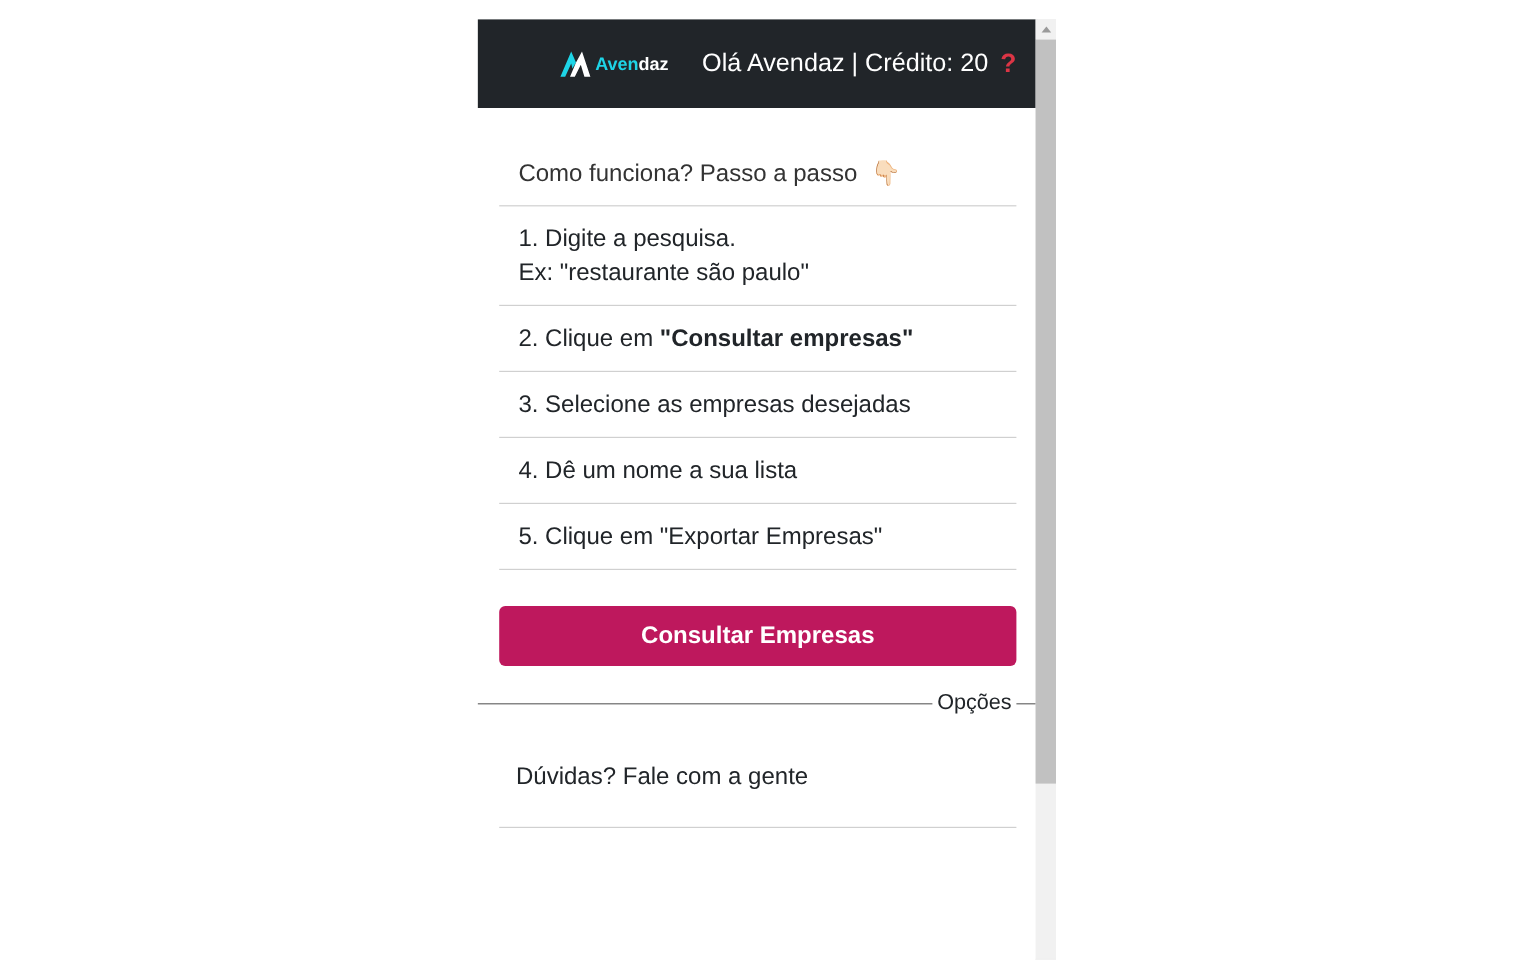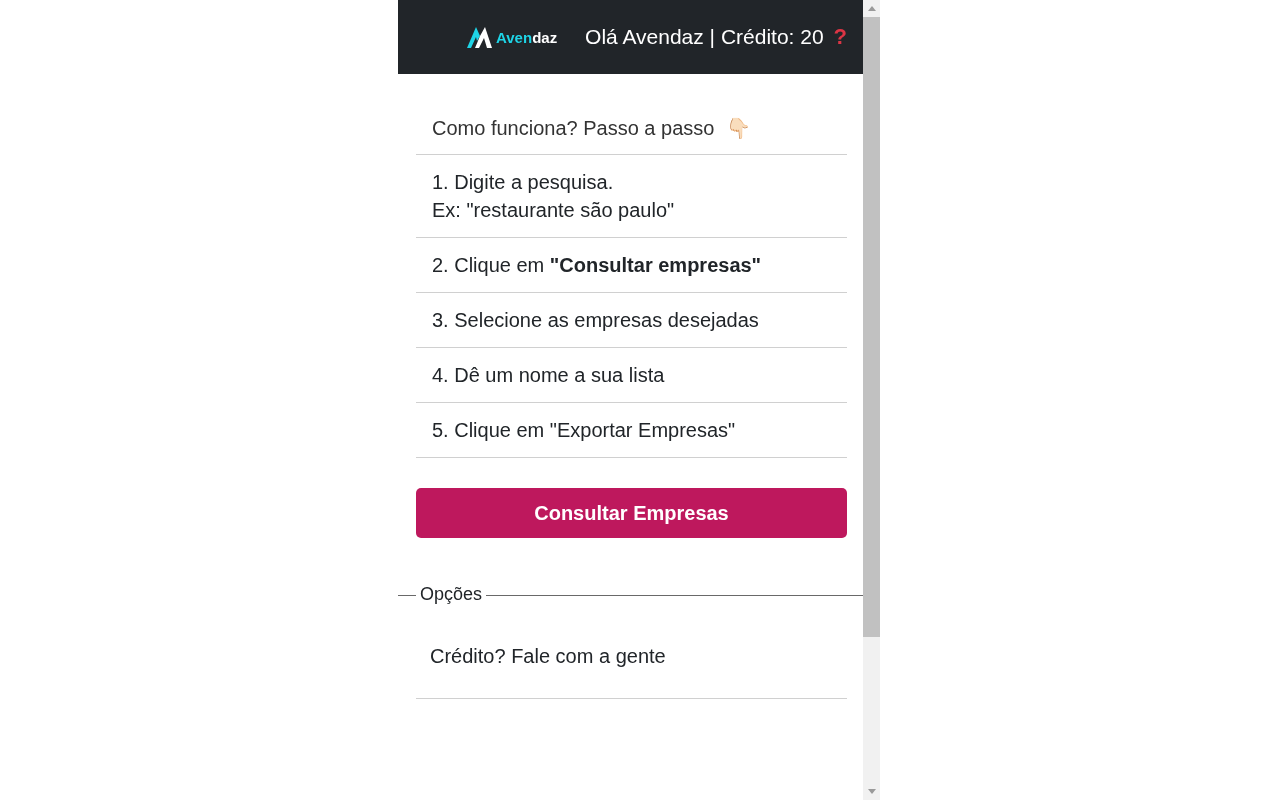--- a/index.html
+++ b/index.html
@@ -1,18 +1,18 @@
 <!DOCTYPE html>
 <html><head>
   <meta charset="utf-8">
   <style>
     * { margin:0; padding:0; box-sizing:border-box; }
     html,body{ width:1280px; height:800px; background:#fff; font-family:"Segoe UI",Tahoma,Geneva,Verdana,sans-serif; }
     .stage{ position:relative; width:1280px; height:800px; background:#fff; overflow:hidden;}
-    .panel-wrap{ position:absolute; left:398px; top:0; width:482px; height:560px; }
+    .panel-wrap{ position:absolute; left:398px; top:16px; width:482px; height:560px; }
     .panel{ width:467px; height:800px; background:#fff; overflow:hidden;}
     
     .header{ height:74px; background:#212529; display:flex; align-items:center; color:#fff; font-size:21px; padding:0 14px; justify-content:space-between;}
     .logo{ display:flex; align-items:center; gap:0; margin-left:52px;}
     .logo svg{ display:block; }
     .greet{ white-space:nowrap; margin-left:18px;}
     .help{ color:#dc3545; font-weight:700; font-size:22px; margin-right:4px;}
     
     .body{ padding: 42px 18px 0 18px; color:#212529;}
     .section-title{ font-size:20px; color:#333; padding:0 0 14px 16px;}
@@ -20,21 +20,21 @@
     .steplist{ }
     .step{ border-top:1px solid #d0d0d0; padding:13px 0 13px 16px; font-size:20px; line-height:1.4;}
     .step1-line2{ }
     .step2 b{ font-weight:700;}
     .steplist .step:last-child{ border-bottom:1px solid #d0d0d0;}
     .search-wrap{ margin-top:28px;}
     .search-input{ width:100%; height:52px; border:1px solid #ced4da; border-radius:6px; padding:0 14px; font-size:20px; color:#495057; background:#fff; }
     .search-input::placeholder{ color:#6c757d;}
     .cta{ margin-top:30px; width:100%; height:50px; background:#be185d; color:#fff; border:none; border-radius:5px; font-size:20px; font-weight:700; cursor:pointer;}
     
-    .opts{ margin-top:46px; text-align:left; position:relative;}
+    .opts{ margin-top:20px; text-align:right; position:relative;}
     .opts-line{ position:absolute; left:-18px; right:-18px; top:50%; height:1px; background:#696969;}
     .opts-label{ display:inline-block; position:relative; background:#fff; padding:0 4px; font-size:18px; color:#212529;}
     .faq{ margin-top:40px; padding-left:14px; font-size:20px; color:#212529;}
     .faq-line{ height:1px; background:#d0d0d0; margin-top:30px;}
     
     .sb-track{ position:absolute; right:0; top:0; width:17px; height:800px; background:#f1f1f1;}
     .sb-btn{ position:absolute; left:0; width:17px; height:17px; background:#f1f1f1; display:flex; align-items:center; justify-content:center;}
     .sb-btn.top{ top:0;}
     .sb-btn.bot{ bottom:0;}
     .sb-arrow{ width:0; height:0; border-left:4px solid transparent; border-right:4px solid transparent;}
@@ -80,21 +80,21 @@
           <div class="step">5. Clique em "Exportar Empresas"</div>
         </div>
 
         <button class="cta">Consultar Empresas</button>
 
         <div class="opts">
           <div class="opts-line"></div>
           <span class="opts-label">Opções</span>
         </div>
 
-        <div class="faq">Crédito? Fale com a gente</div>
+        <div class="faq">Dúvidas? Fale com a gente</div>
         <div class="faq-line"></div>
       </div>
     </div>
 
     <div class="sb-track">
       <div class="sb-btn top">
           <div class="sb-arrow"></div>
         </div>
       <div class="sb-thumb"></div>
       <div class="sb-btn bot">

